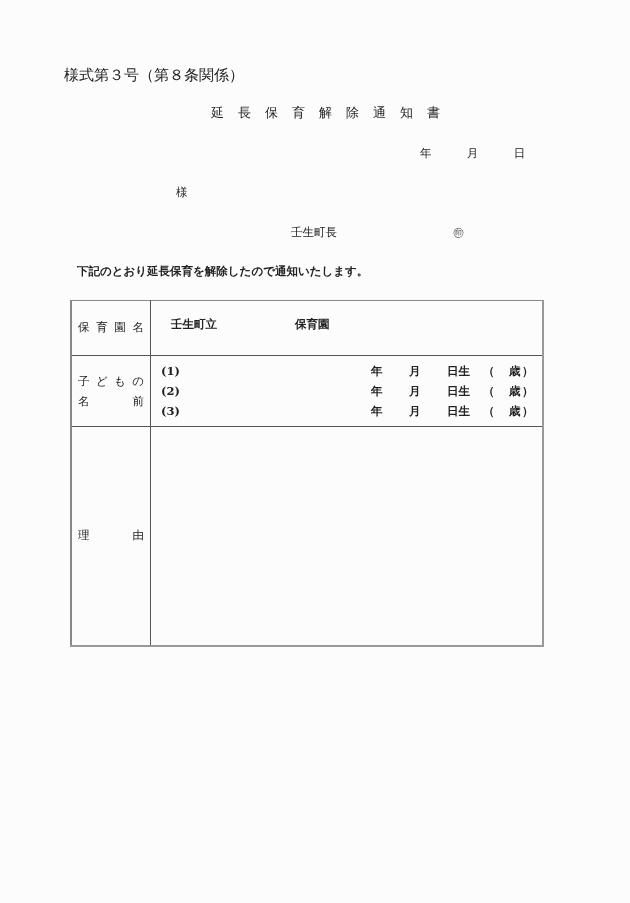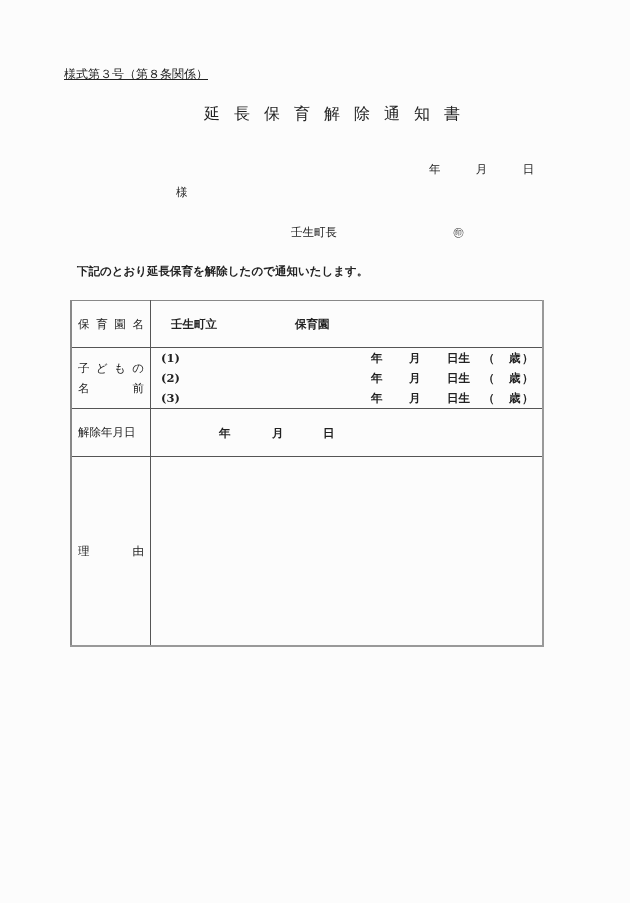--- a/index.html
+++ b/index.html
@@ -11,23 +11,23 @@
       width: 630px;
       height: 903px;
       position: relative;
       overflow: hidden;
       font-family: "DejaVu Serif", "Liberation Serif", serif;
       color: #222;
       font-size: 11.5px;
     }
     .abs { position: absolute; white-space: nowrap; }
 
-    #form-number { left: 64px; top: 66px; font-size: 12px; text-decoration: underline; }
-    #doc-title { left: 204px; top: 104px; font-size: 16px; letter-spacing: 14px; }
-    #date-line { left: 429px; top: 146px; margin-top: 16px; }
+    #form-number { left: 64px; top: 66px; font-size: 15px; }
+    #doc-title { left: 211px; top: 104px; font-size: 13px; letter-spacing: 14px; }
+    #date-line { left: 420px; top: 146px; }
     #date-line span { display: inline-block; }
     #addressee { left: 176px; top: 185px; }
     #issuer { left: 291px; top: 225px; font-family: Liberation Mono, monospace; }
     #seal-mark { left: 453px; top: 225px; font-size: 11px; }
     #body-text { left: 77px; top: 264px; font-weight: bold; }
 
     #form-table {
       position: absolute;
       left: 70px;
       top: 300px;
@@ -166,32 +166,20 @@
         <span class="y">年</span>
         <span class="m">月</span>
         <span class="d">日生</span>
         <span class="lp">（</span>
         <span class="age">歳</span>
         <span class="rp">）</span>
       </div>
     </td>
   </tr>
 
-  <tr class="row-date">
-    <td class="label-cell">
-      <div style="padding:0 6px">解除年月日</div>
-    </td>
-    <td>
-      <div class="date-content">
-        <span class="y">年</span>
-        <span class="m">月</span>
-        <span class="d">日</span>
-      </div>
-    </td>
-  </tr>
 
   <tr class="row-reason">
     <td class="label-cell">
       <div class="lbl-spread">
         <span>理</span>
         <span>由</span>
       </div>
     </td>
     <td></td>
   </tr>

